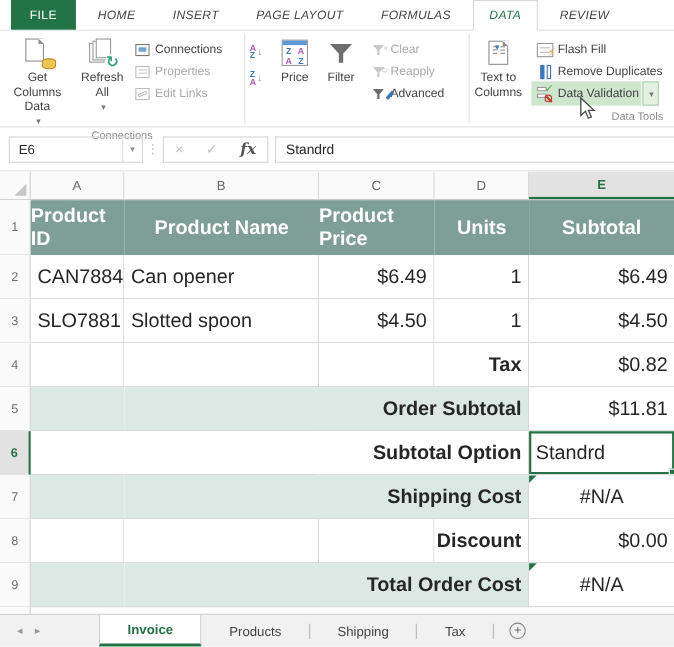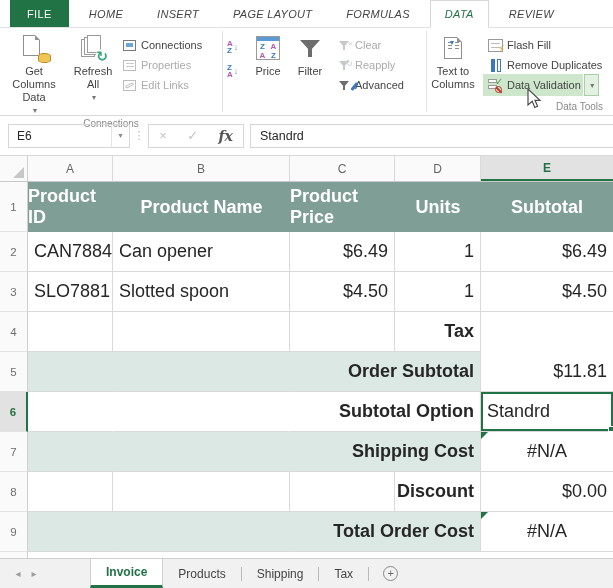--- a/index.html
+++ b/index.html
@@ -119,21 +119,21 @@
   .selcell { box-shadow:inset 0 0 0 2px #217346; z-index:2; }
   .fillhandle { position:absolute; right:-1px; bottom:-1px; width:6px; height:6px; background:#217346; border:1px solid #fff; z-index:3; }
   .errtri { position:absolute; left:0; top:0; width:0; height:0; border-top:7px solid #217346; border-right:7px solid transparent; }
   .filler { height:6px; display:flex; }
   .filler .gut { border-bottom:none; }
 
   
   .sheettabs { height:30px; background:#f1f1f1; border-top:1px solid #cfcfcf; display:flex; align-items:stretch; font-size:12px; color:#444; }
   .navarrows { display:flex; align-items:center; padding:0 6px 0 10px; color:#9b9b9b; }
   .navarrows span { width:16px; text-align:center; font-size:10px; }
-  .stab { display:flex; align-items:center; padding:0 15px; position:relative; }
+  .stab { display:flex; align-items:center; padding:0 25px; position:relative; }
   .stab.active { background:#fff; color:#217346; font-weight:bold; border-bottom:3px solid #217346; border-left:1px solid #cfcfcf; border-right:1px solid #cfcfcf; margin-left:42px; }
   .tsep { width:1px; height:14px; background:#b9b9b9; align-self:center; }
   .addsheet { display:flex; align-items:center; margin-left:14px; }
   .addsheet .circ { width:15px; height:15px; border:1px solid #8a8a8a; border-radius:50%; color:#6a6a6a; font-size:11px; line-height:13px; text-align:center; }
 
   
   .cursor { position:absolute; left:527px; top:88px; z-index:50; pointer-events:none; }
 </style>
 </head>
 <body>
@@ -408,20 +408,21 @@
       <div class="cell w-d num">1</div>
       <div class="cell w-e num last">$4.50</div>
     </div>
 
     <div class="grow r40">
       <div class="gut">4</div>
       <div class="cell w-a"></div>
       <div class="cell w-b"></div>
       <div class="cell w-c"></div>
       <div class="cell w-d lbl">Tax</div>
+      <div class="cell w-e num last">$0.82</div>
     </div>
 
     <div class="grow r40">
       <div class="gut">5</div>
       <div class="cell w-a band noline"></div>
       <div class="cell w-b band noline"></div>
       <div class="cell w-cd band lbl">Order Subtotal</div>
       <div class="cell w-e num last">$11.81</div>
     </div>
 

